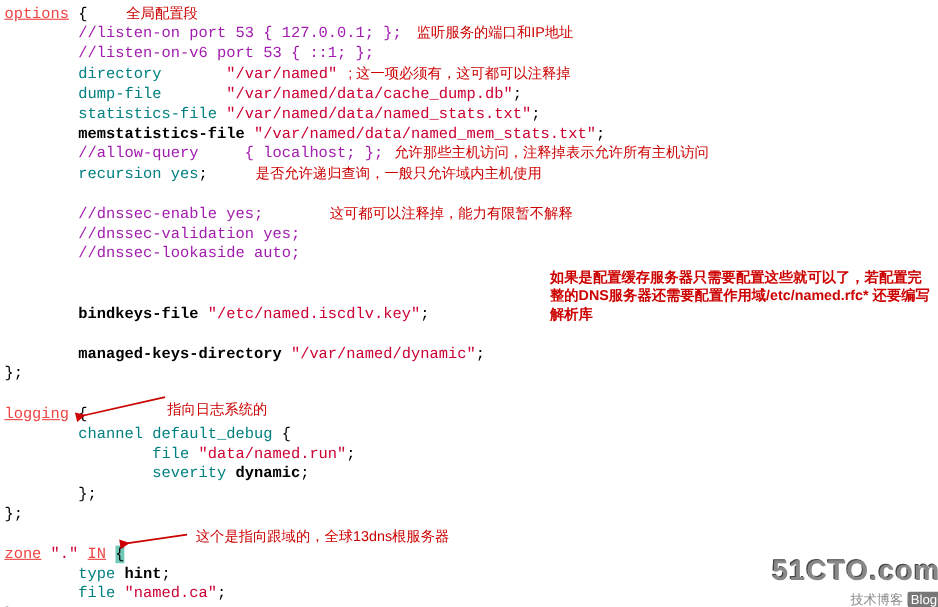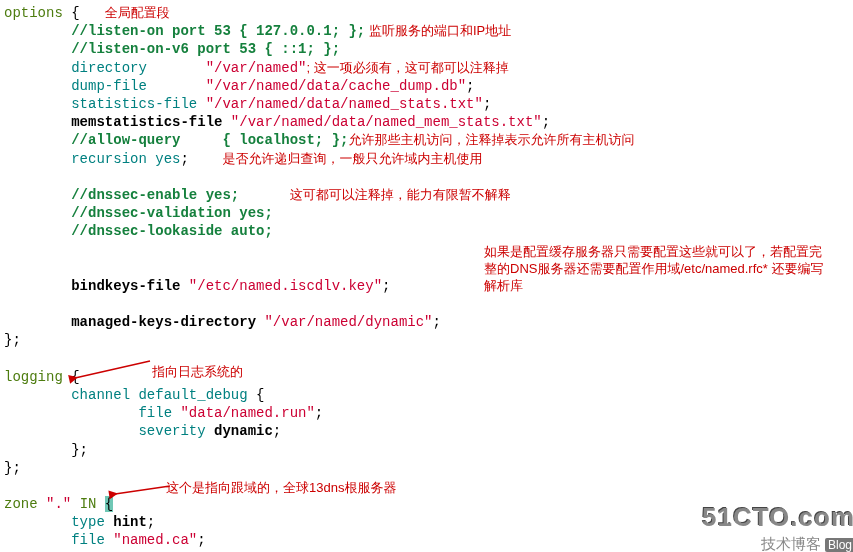--- a/index.html
+++ b/index.html
@@ -8,27 +8,27 @@
   background: #ffffff;
   font-family: "Courier New", Consolas, monospace;
   font-size: 14px;
   line-height: 1.3;
   position: relative;
   width: 853px;
   height: 552px;
   overflow: hidden;
 }
 .line { white-space: pre; }
-.kw { color: #4d7c0f; }
+.kw { color: #ef4444; text-decoration: underline; }
 .kw2 { color: #008080; }
 .str { color: #cc0033; }
-.cmt { color: #15803d; font-weight: bold; }
+.cmt { color: #a21caf; }
 .punc { color: #000; }
 .norm { color: #000000; font-weight: bold; }
-.ann { color: #cc0000; font-family: "SimSun", sans-serif; font-size: 13px; }
+.ann { color: #cc0000; font-family: "SimSun", sans-serif; font-size: 13px; margin-left: 10px; }
 .cursor { background: #6fc7b5; }
 .arrow {
   position: absolute;
   pointer-events: none;
 }
 .arrow svg { overflow: visible; }
 .note {
   position: absolute;
   color: #cc0000;
   font-family: "SimSun", sans-serif;
@@ -46,21 +46,21 @@
   background: rgba(0,0,0,0);
 }
 .watermark .big {
   font-size: 26px;
   font-weight: bold;
   color: #888;
   text-shadow: 1px 1px 0 #fff, -1px -1px 0 #444;
   letter-spacing:1px;
 }
 .watermark .small {
-  font-size: 15px;
+  font-size: 12px;
   color: #888;
   text-shadow: 1px 1px 0 #fff;
 }
 .watermark .blog {
   background:#777; color:#fff; padding:0 3px; border-radius:2px; font-size:12px;
 }
 </style>
 </head>
 <body>
 
@@ -89,21 +89,21 @@
 <div class="line"><span class="norm">                </span><span class="kw2">file</span><span class="norm"> </span><span class="str">"data/named.run"</span><span class="punc">;</span></div>
 <div class="line"><span class="norm">                </span><span class="kw2">severity</span><span class="norm"> </span><span class="norm">dynamic</span><span class="punc">;</span></div>
 <div class="line"><span class="norm">        </span><span class="punc">};</span></div>
 <div class="line"><span class="punc">};</span></div>
 <div class="line">&nbsp;</div>
 <div class="line"><span class="kw">zone</span><span class="norm"> </span><span class="str">"."</span><span class="norm"> </span><span class="kw">IN</span><span class="norm"> </span><span class="cursor">{</span></div>
 <div class="line"><span class="norm">        </span><span class="kw2">type</span><span class="norm"> </span><span class="norm">hint</span><span class="punc">;</span></div>
 <div class="line"><span class="norm">        </span><span class="kw2">file</span><span class="norm"> </span><span class="str">"named.ca"</span><span class="punc">;</span></div>
 <div class="line"><span class="punc">}</span></div>
 
-<div class="note" style="left:484px; top:244px;">如果是配置缓存服务器只需要配置这些就可以了，若配置完整的DNS服务器还需要配置作用域/etc/named.rfc*  还要编写解析库</div>
+<div class="note" style="left:500px; top:244px;font-weight:bold;">如果是配置缓存服务器只需要配置这些就可以了，若配置完整的DNS服务器还需要配置作用域/etc/named.rfc*  还要编写解析库</div>
 
 <div class="arrow" style="left:70px; top:356px;">
   <svg width="90" height="30">
       <defs>
         <marker id="ah1" markerWidth="8" markerHeight="8" refX="2" refY="3" orient="auto">
           <path d="M6,0 L0,3 L6,6 Z" fill="#cc0000"></path>
         </marker>
       </defs>
       <line x1="80" y1="5" x2="5" y2="22" stroke="#cc0000" stroke-width="1.5" marker-end="url(#ah1)"></line>
     </svg>
@@ -113,18 +113,18 @@
 <div class="arrow" style="left:110px; top:482px;">
   <svg width="70" height="20">
       <defs>
         <marker id="ah2" markerWidth="8" markerHeight="8" refX="2" refY="3" orient="auto">
           <path d="M6,0 L0,3 L6,6 Z" fill="#cc0000"></path>
         </marker>
       </defs>
       <line x1="60" y1="4" x2="5" y2="12" stroke="#cc0000" stroke-width="1.5" marker-end="url(#ah2)"></line>
     </svg>
 </div>
-<div class="note" style="left:166px; top:480px;">这个是指向跟域的，全球13dns根服务器</div>
+<div class="note" style="left:178px; top:480px;">这个是指向跟域的，全球13dns根服务器</div>
 
 <div class="watermark">
   <div class="big">51CTO.com</div>
   <div><span class="small">技术博客</span> <span class="blog">Blog</span></div>
 </div>
 
 </body></html>

